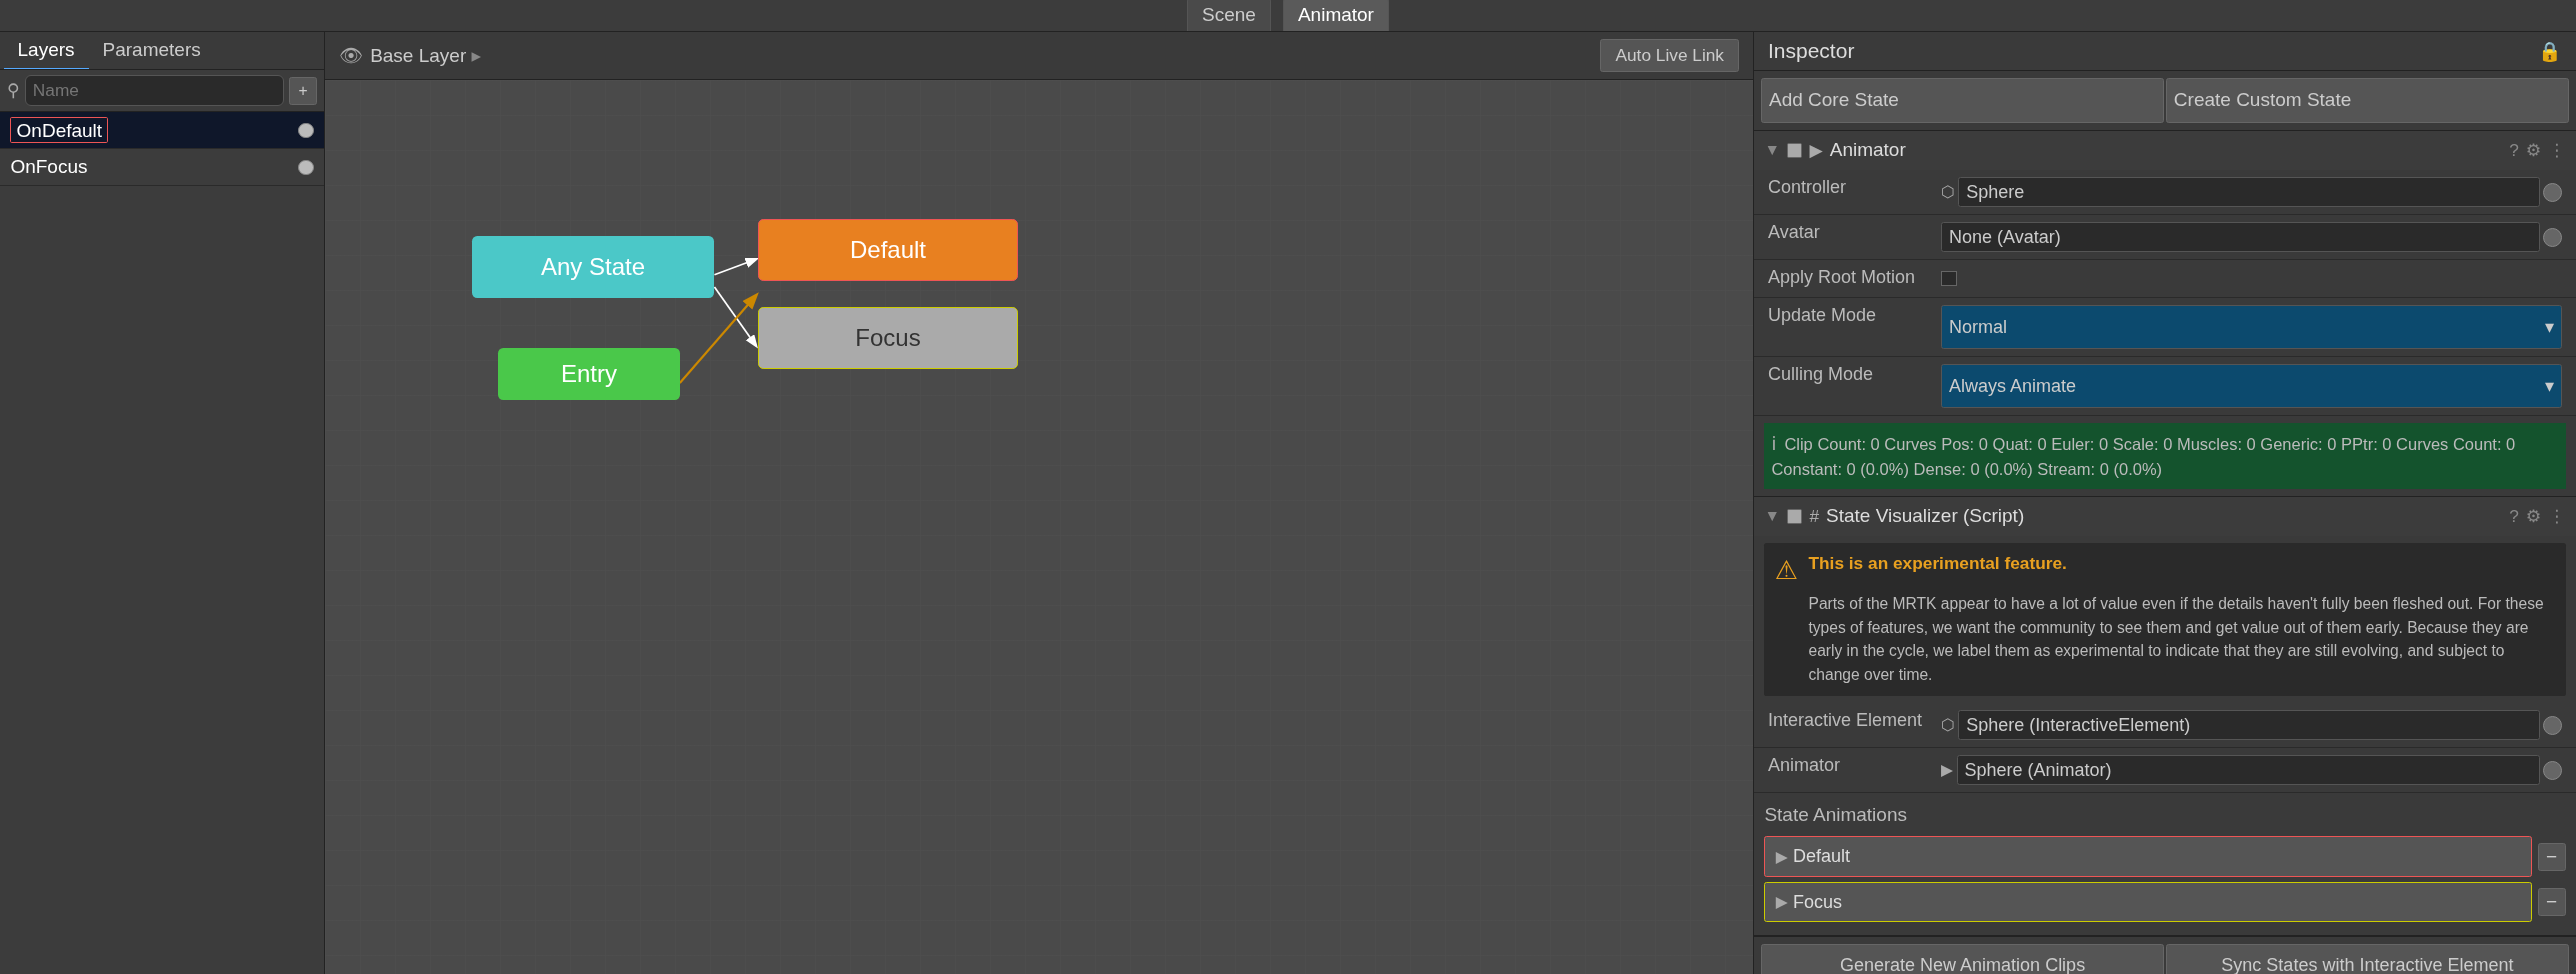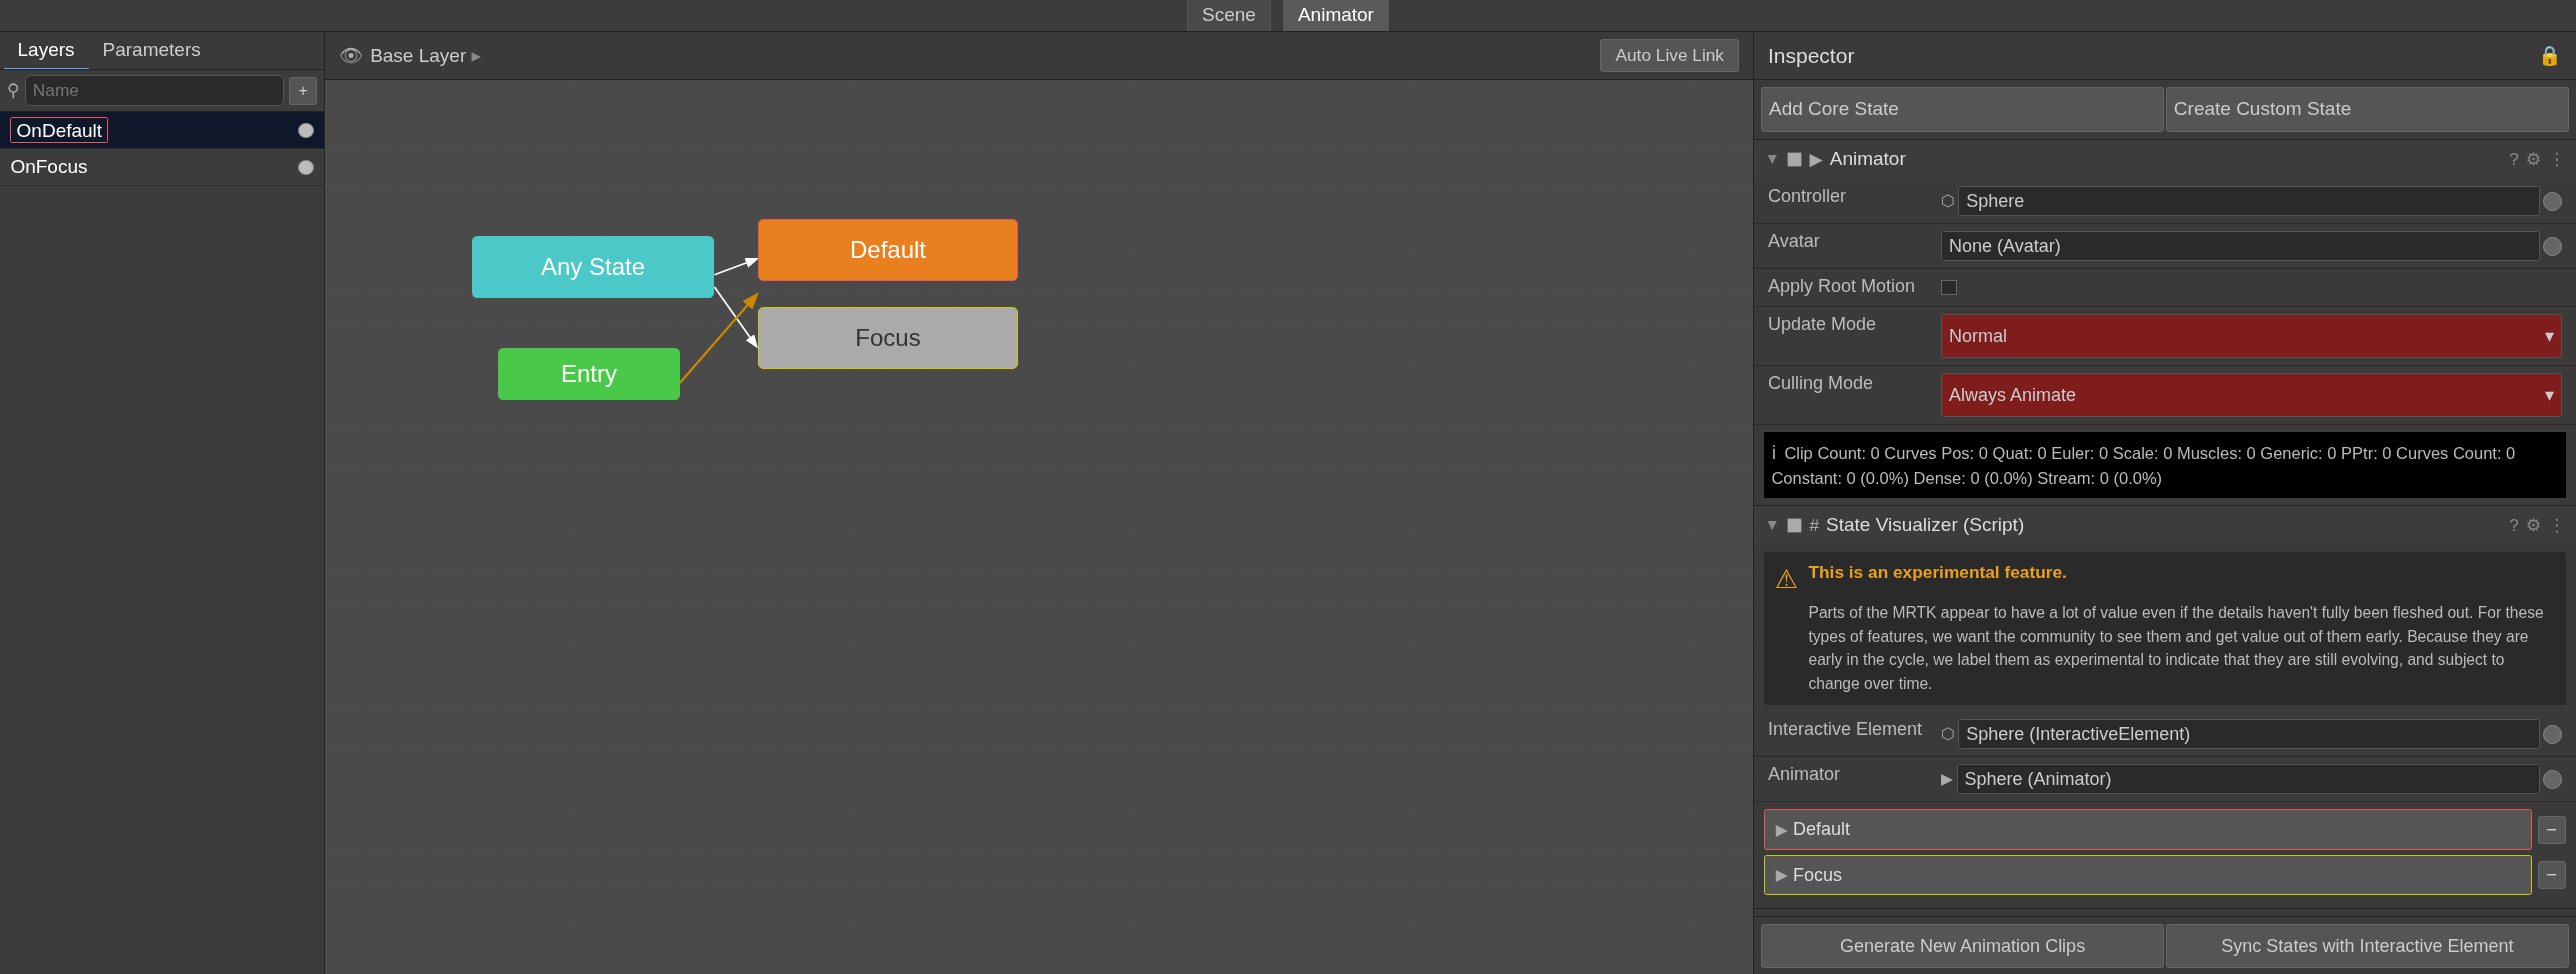--- a/index.html
+++ b/index.html
@@ -368,21 +368,21 @@
       color: #ccc;
       background: #2a2a2a;
       border: 0.9px solid #555;
       border-radius: 2.6px;
       padding: 3.5px 7px;
       flex: 1;
     }
     .prop-select {
       font-size: 18px;
       color: #ccc;
-      background: #7f1d1d;
+      background: #0c4a6e;
       border: 0.9px solid #555;
       border-radius: 2.6px;
       padding: 10px 7px;
       flex: 1;
       display: flex;
       align-items: center;
       justify-content: space-between;
       cursor: pointer;
     }
     .prop-circle-btn {
@@ -398,21 +398,21 @@
       width: 15.6px;
       height: 15.6px;
       border: 0.9px solid #666;
       background: #2a2a2a;
       display: inline-block;
     }
 
     
     .info-box {
       margin: 7px 10.4px;
-      background: #000000;
+      background: #14532d;
       border: none;
       padding: 7px;
     }
     .info-text {
       font-size: 16.5px;
       color: #bbb;
       line-height: 1.5;
     }
 
     
@@ -720,20 +720,21 @@
       <div class="prop-row">
         <span class="prop-label">Animator</span>
         <div class="prop-value">
           <span style="font-size:15.6px;color:#aaa;">▶</span>
           <span class="prop-text">Sphere (Animator)</span>
           <span class="prop-circle-btn"></span>
         </div>
       </div>
 
       <div class="state-animations-section">
+        <div class="state-animations-title">State Animations</div>
 
         <div class="anim-item">
           <div class="anim-box default-border">
             <span class="anim-arrow">▶</span>
             <span>Default</span>
           </div>
           <div class="anim-minus">−</div>
         </div>
 
         <div class="anim-item">

